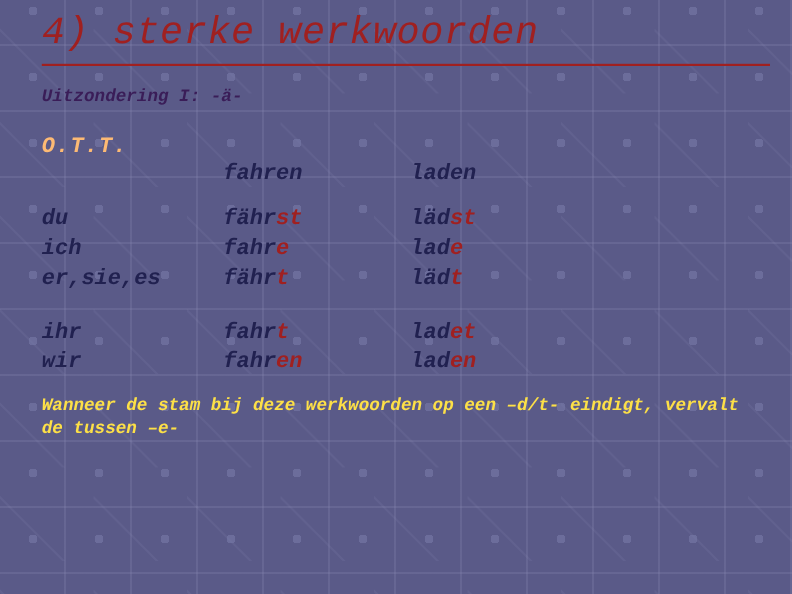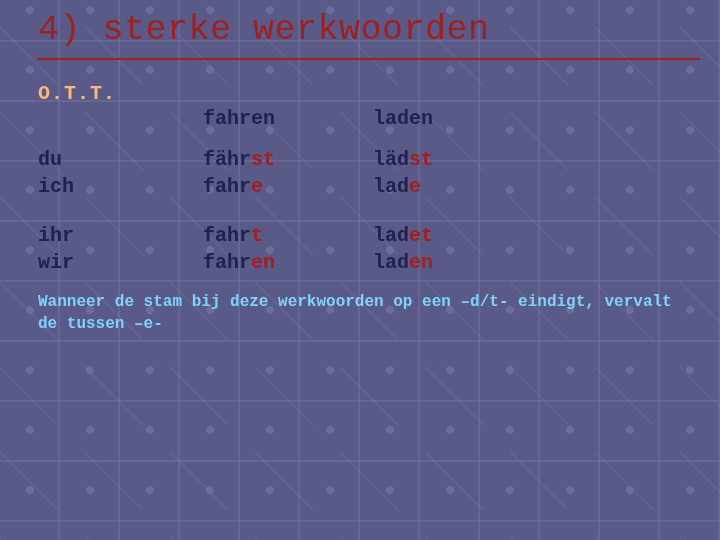--- a/index.html
+++ b/index.html
@@ -33,20 +33,21 @@
       linear-gradient(90deg, transparent 28px, rgba(160,160,200,0.25) 28px, rgba(160,160,200,0.25) 30px, transparent 30px),
       linear-gradient(45deg, transparent 40px, rgba(160,160,200,0.15) 40px, rgba(160,160,200,0.15) 42px, transparent 42px);
     background-size: 60px 60px, 60px 60px, 85px 85px;
     background-position: 30px 10px, 30px 10px, 0 0;
     opacity: 0.7;
   }
   .content {
     position: relative;
     z-index: 1;
     padding: 10px 20px 0 38px;
+    font-style: italic;
   }
   h1 {
     font-family: "Courier New", monospace;
     color: #a02020;
     font-size: 35px;
     font-weight: normal;
     border-bottom: 2px solid #a02020;
     padding-bottom: 8px;
     margin-bottom: 18px;
     letter-spacing: 0.5px;
@@ -72,36 +73,37 @@
   }
   td { padding: 0; vertical-align: top; line-height: 1.35; }
   .col-pron { width: 165px; color: #212150; }
   .col-v1 { width: 170px; }
   .col-v2 { }
   .stem { color: #212150; }
   .end { color: #a02020; }
   .gap { height: 22px; }
   .hdr td { color: #212150; padding-bottom: 14px; }
   .foot {
-    color: #7dd3fc;
+    color: #fde047;
     font-size: 16px;
     line-height: 1.35;
     margin-top: 16px;
     font-weight: bold;
   }
 </style>
 </head>
 <body>
 <div class="bg-lines"></div>
 <div class="bg-grid"></div>
 
 <div class="content">
   <h1>4) sterke werkwoorden</h1>
 
   <div class="intro">
+    <div>Uitzondering I: -ä-</div>
   </div>
 
   <div class="ott">O.T.T.</div>
 
   <table>
     <tbody>
         <tr class="hdr">
       <td class="col-pron"></td>
       <td class="col-v1">fahren</td>
       <td class="col-v2">laden</td>
@@ -109,20 +111,25 @@
 
     <tr>
       <td class="col-pron">du</td>
       <td class="col-v1"><span class="stem">fähr</span><span class="end">st</span></td>
       <td class="col-v2"><span class="stem">läd</span><span class="end">st</span></td>
     </tr>
     <tr>
       <td class="col-pron">ich</td>
       <td class="col-v1"><span class="stem">fahr</span><span class="end">e</span></td>
       <td class="col-v2"><span class="stem">lad</span><span class="end">e</span></td>
+    </tr>
+    <tr>
+      <td class="col-pron">er,sie,es</td>
+      <td class="col-v1"><span class="stem">fähr</span><span class="end">t</span></td>
+      <td class="col-v2"><span class="stem">läd</span><span class="end">t</span></td>
     </tr>
 
     <tr class="gap">
           <td colspan="3"></td>
         </tr>
 
     <tr>
       <td class="col-pron">ihr</td>
       <td class="col-v1"><span class="stem">fahr</span><span class="end">t</span></td>
       <td class="col-v2"><span class="stem">lad</span><span class="end">et</span></td>

